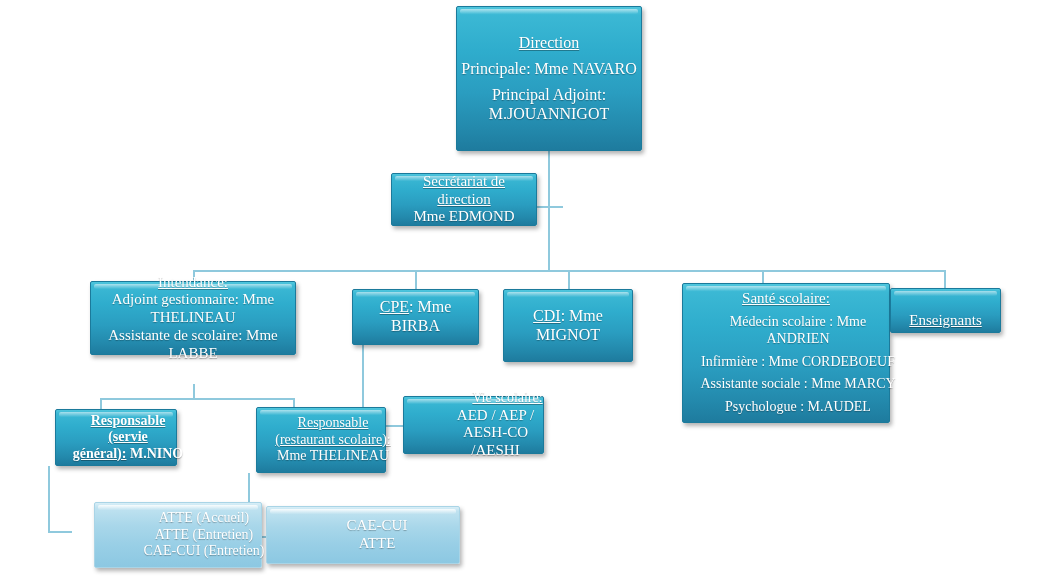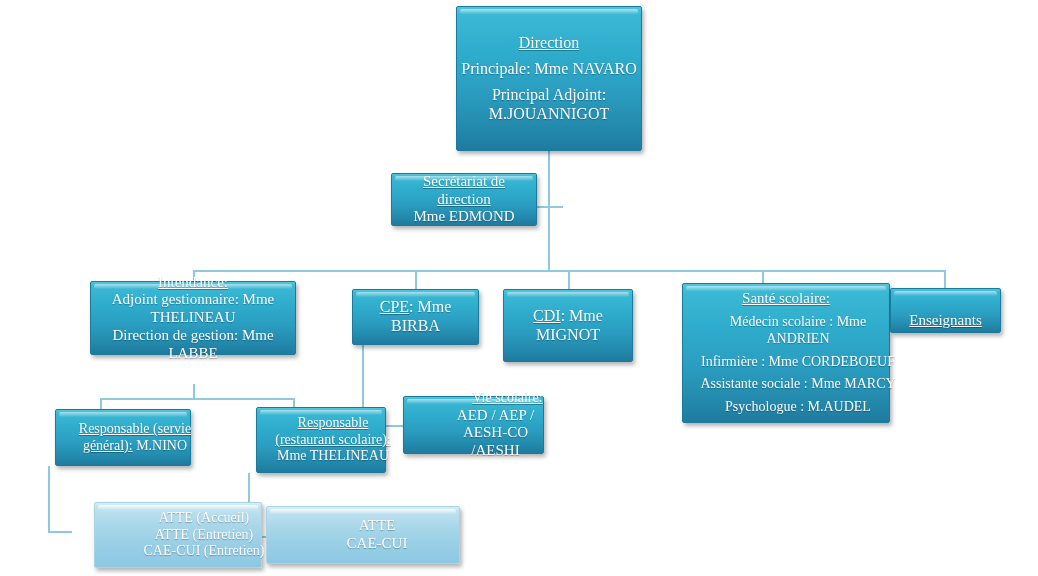--- a/index.html
+++ b/index.html
@@ -124,21 +124,21 @@
     <span class="ln ul fs15">Secrétariat  de direction</span>
     <span class="ln fs15">Mme EDMOND</span>
   </div>
 
   <div class="box dark fs15" style="left:90px; top:281px; width:206px; height:74px;">
     <span class="ln ul fs15">Intendance:</span>
     <span class="sp"></span>
     <span class="ln fs15">Adjoint gestionnaire:  Mme</span>
     <span class="ln fs15">THELINEAU</span>
     <span class="sp"></span>
-    <span class="ln fs15">Direction de gestion:  Mme</span>
+    <span class="ln fs15">Assistante de scolaire:  Mme</span>
     <span class="ln fs15">LABBE</span>
   </div>
 
   <div class="box dark fs16" style="left:352px; top:289px; width:127px; height:56px;">
     <span class="ln fs16"><span class="ul">CPE</span><span>: Mme BIRBA</span></span>
   </div>
 
   <div class="box dark fs16" style="left:503px; top:289px; width:130px; height:73px;">
     <span class="ln fs16"><span class="ul">CDI</span><span>: Mme MIGNOT</span></span>
   </div>
@@ -159,35 +159,35 @@
   <div class="box dark fs15" style="left:890px; top:288px; width:111px; height:45px;justify-content:flex-end;">
     <span class="ln ul fs15">Enseignants</span>
   </div>
 
   <div class="box dark fs15" style="left:403px; top:396px; width:141px; height:58px;padding-left:48px;">
     <span class="ln ul fs14">Vie scolaire:</span>
     <span class="ln fs15">AED / AEP / AESH-CO</span>
     <span class="ln fs15">/AESHI</span>
   </div>
 
-  <div class="box dark fs14" style="left:31px; top:409px; width:136px; height:57px;">
+  <div class="box dark fs14" style="left:31px; top:409px; width:122px; height:57px;font-weight:bold;">
     <span class="ln ul fs14">Responsable (servie</span>
     <span class="ln fs14"><span class="ul">général):</span><span> M.NINO</span></span>
   </div>
 
   <div class="box dark fs14" style="left:232px; top:407px; width:130px; height:66px;">
     <span class="ln ul fs14">Responsable</span>
     <span class="ln ul fs14">(restaurant scolaire):</span>
     <span class="ln fs14">Mme THELINEAU</span>
   </div>
 
   <div class="box light fs14" style="left:70px; top:502px; width:168px; height:66px;">
     <span class="ln fs14">ATTE (Accueil)</span>
     <span class="ln fs14">ATTE (Entretien)</span>
     <span class="ln fs14">CAE-CUI (Entretien)</span>
   </div>
 
   <div class="box light fs15" style="left:266px; top:506px; width:194px; height:58px;">
+    <span class="ln fs15">CAE-CUI</span>
     <span class="ln fs15">ATTE</span>
-    <span class="ln fs15">CAE-CUI</span>
   </div>
 
 </div>
 
 </body></html>

